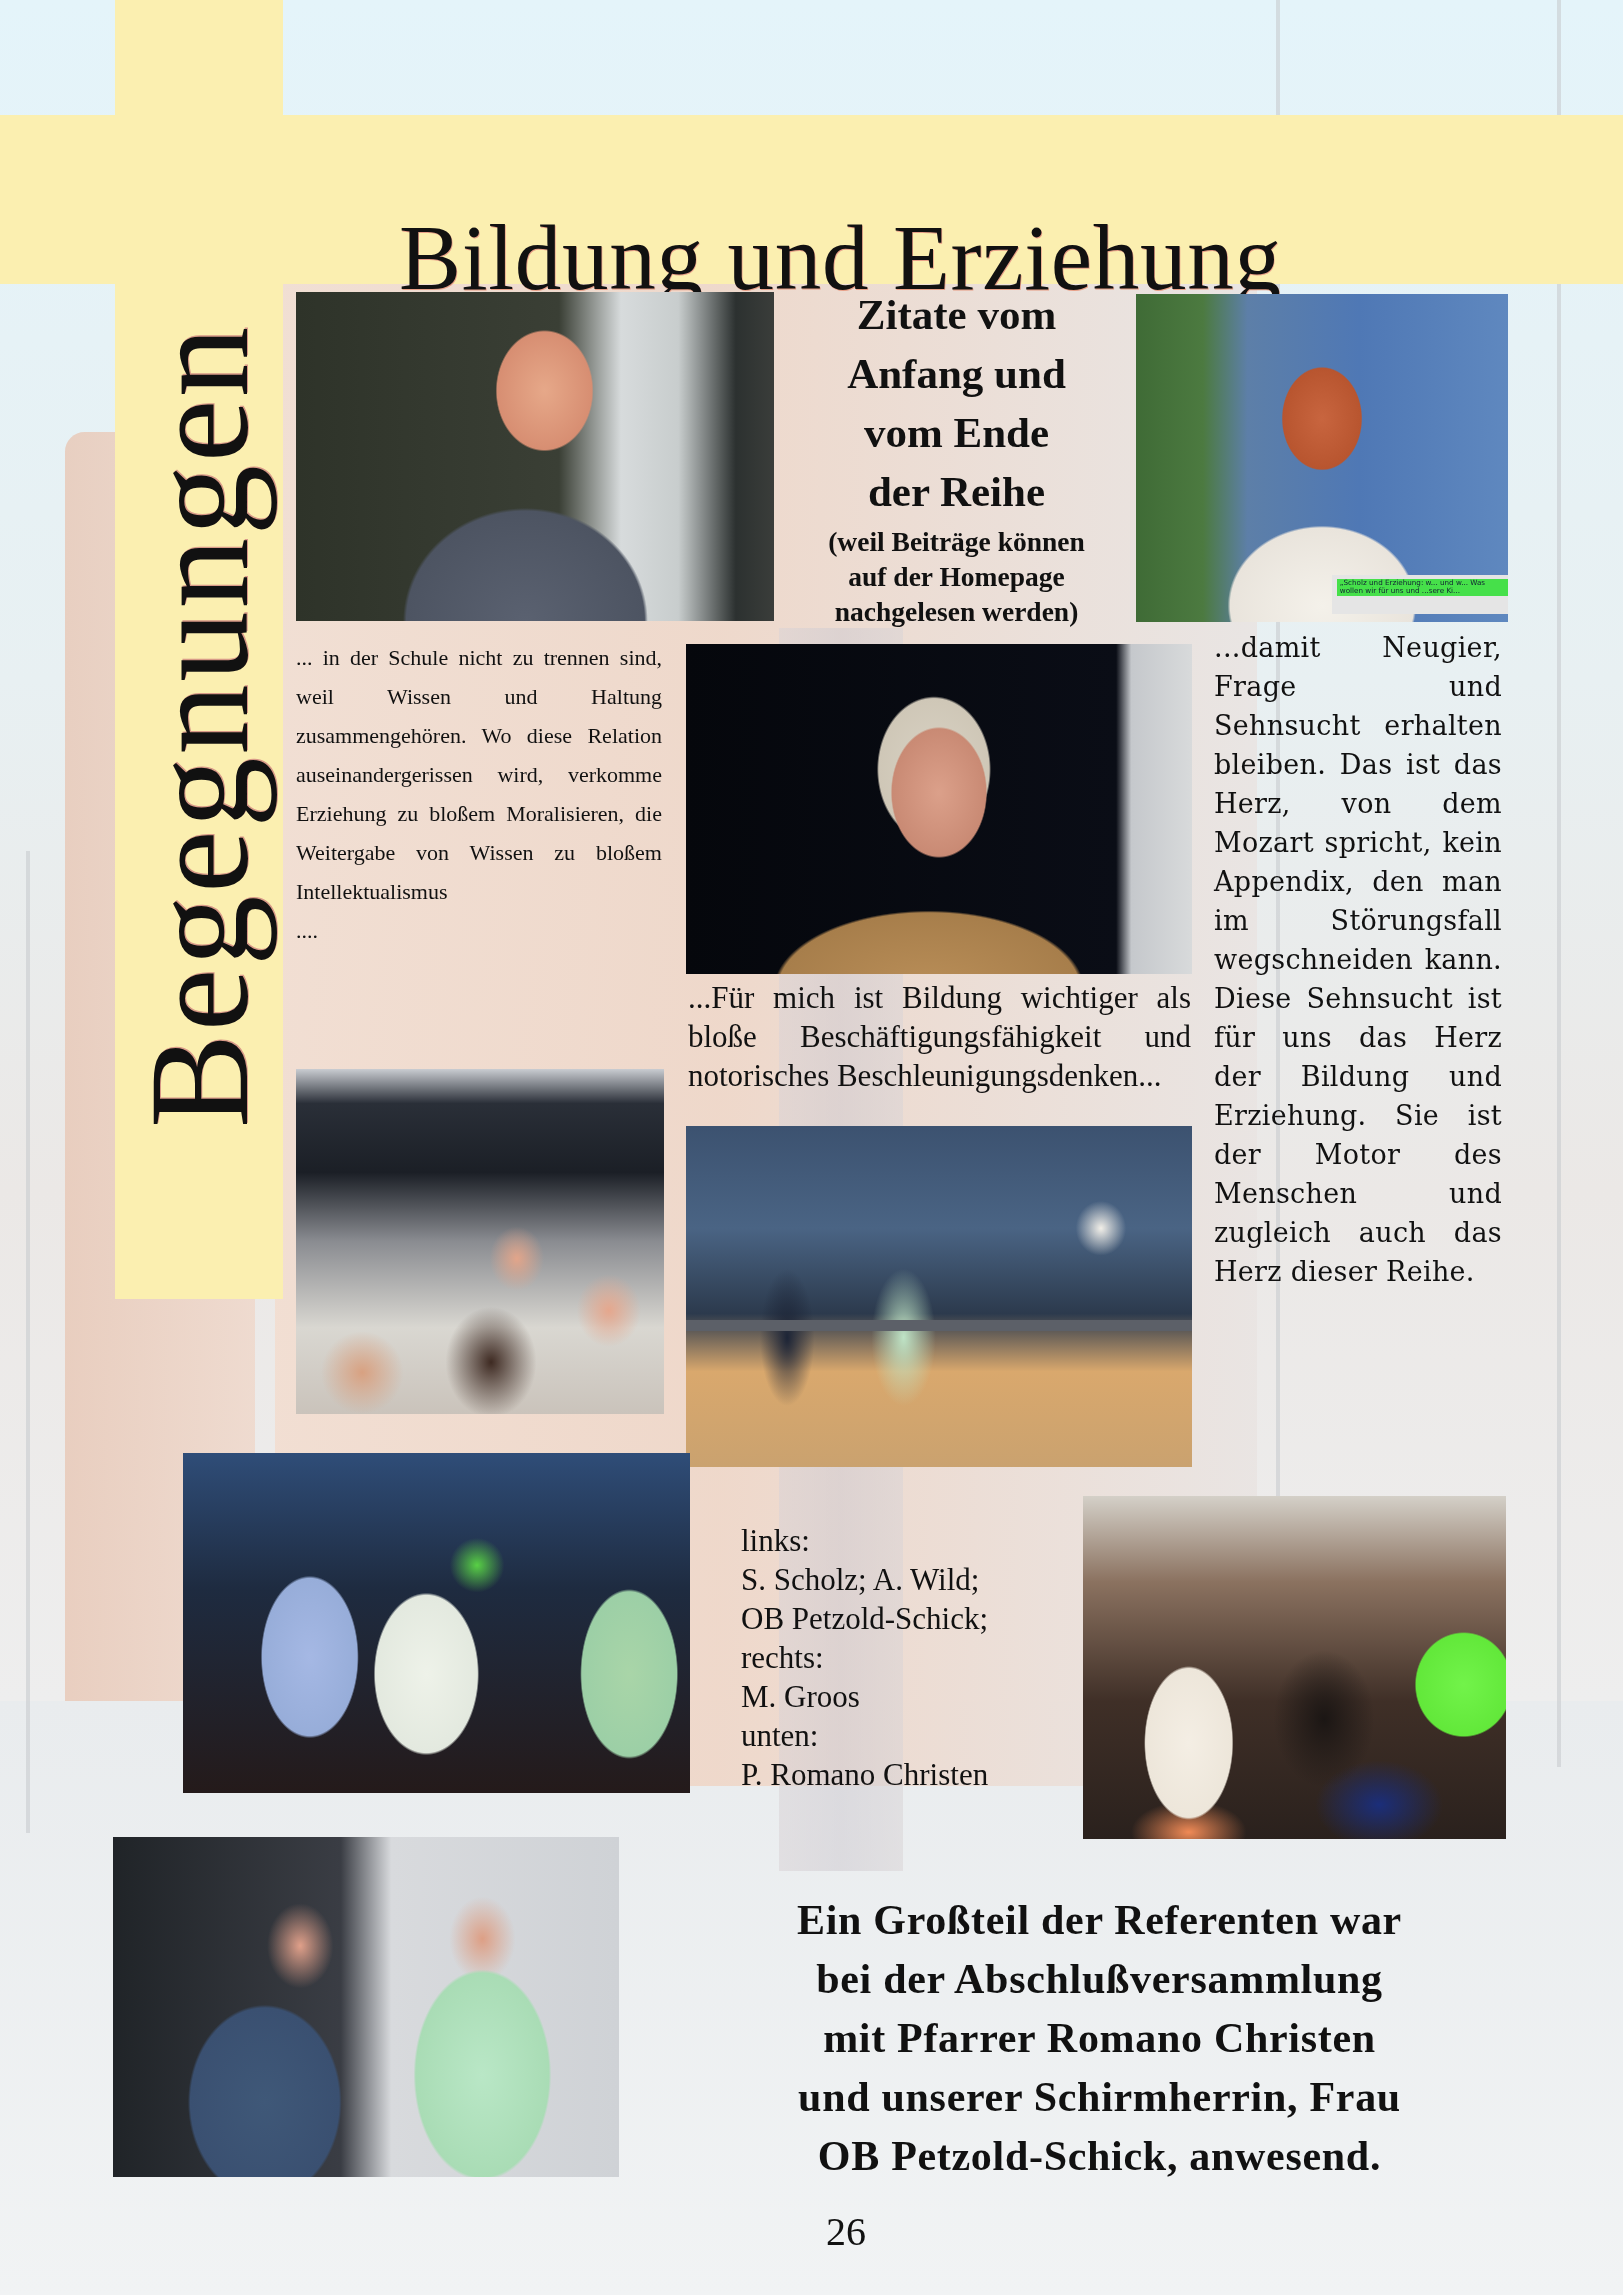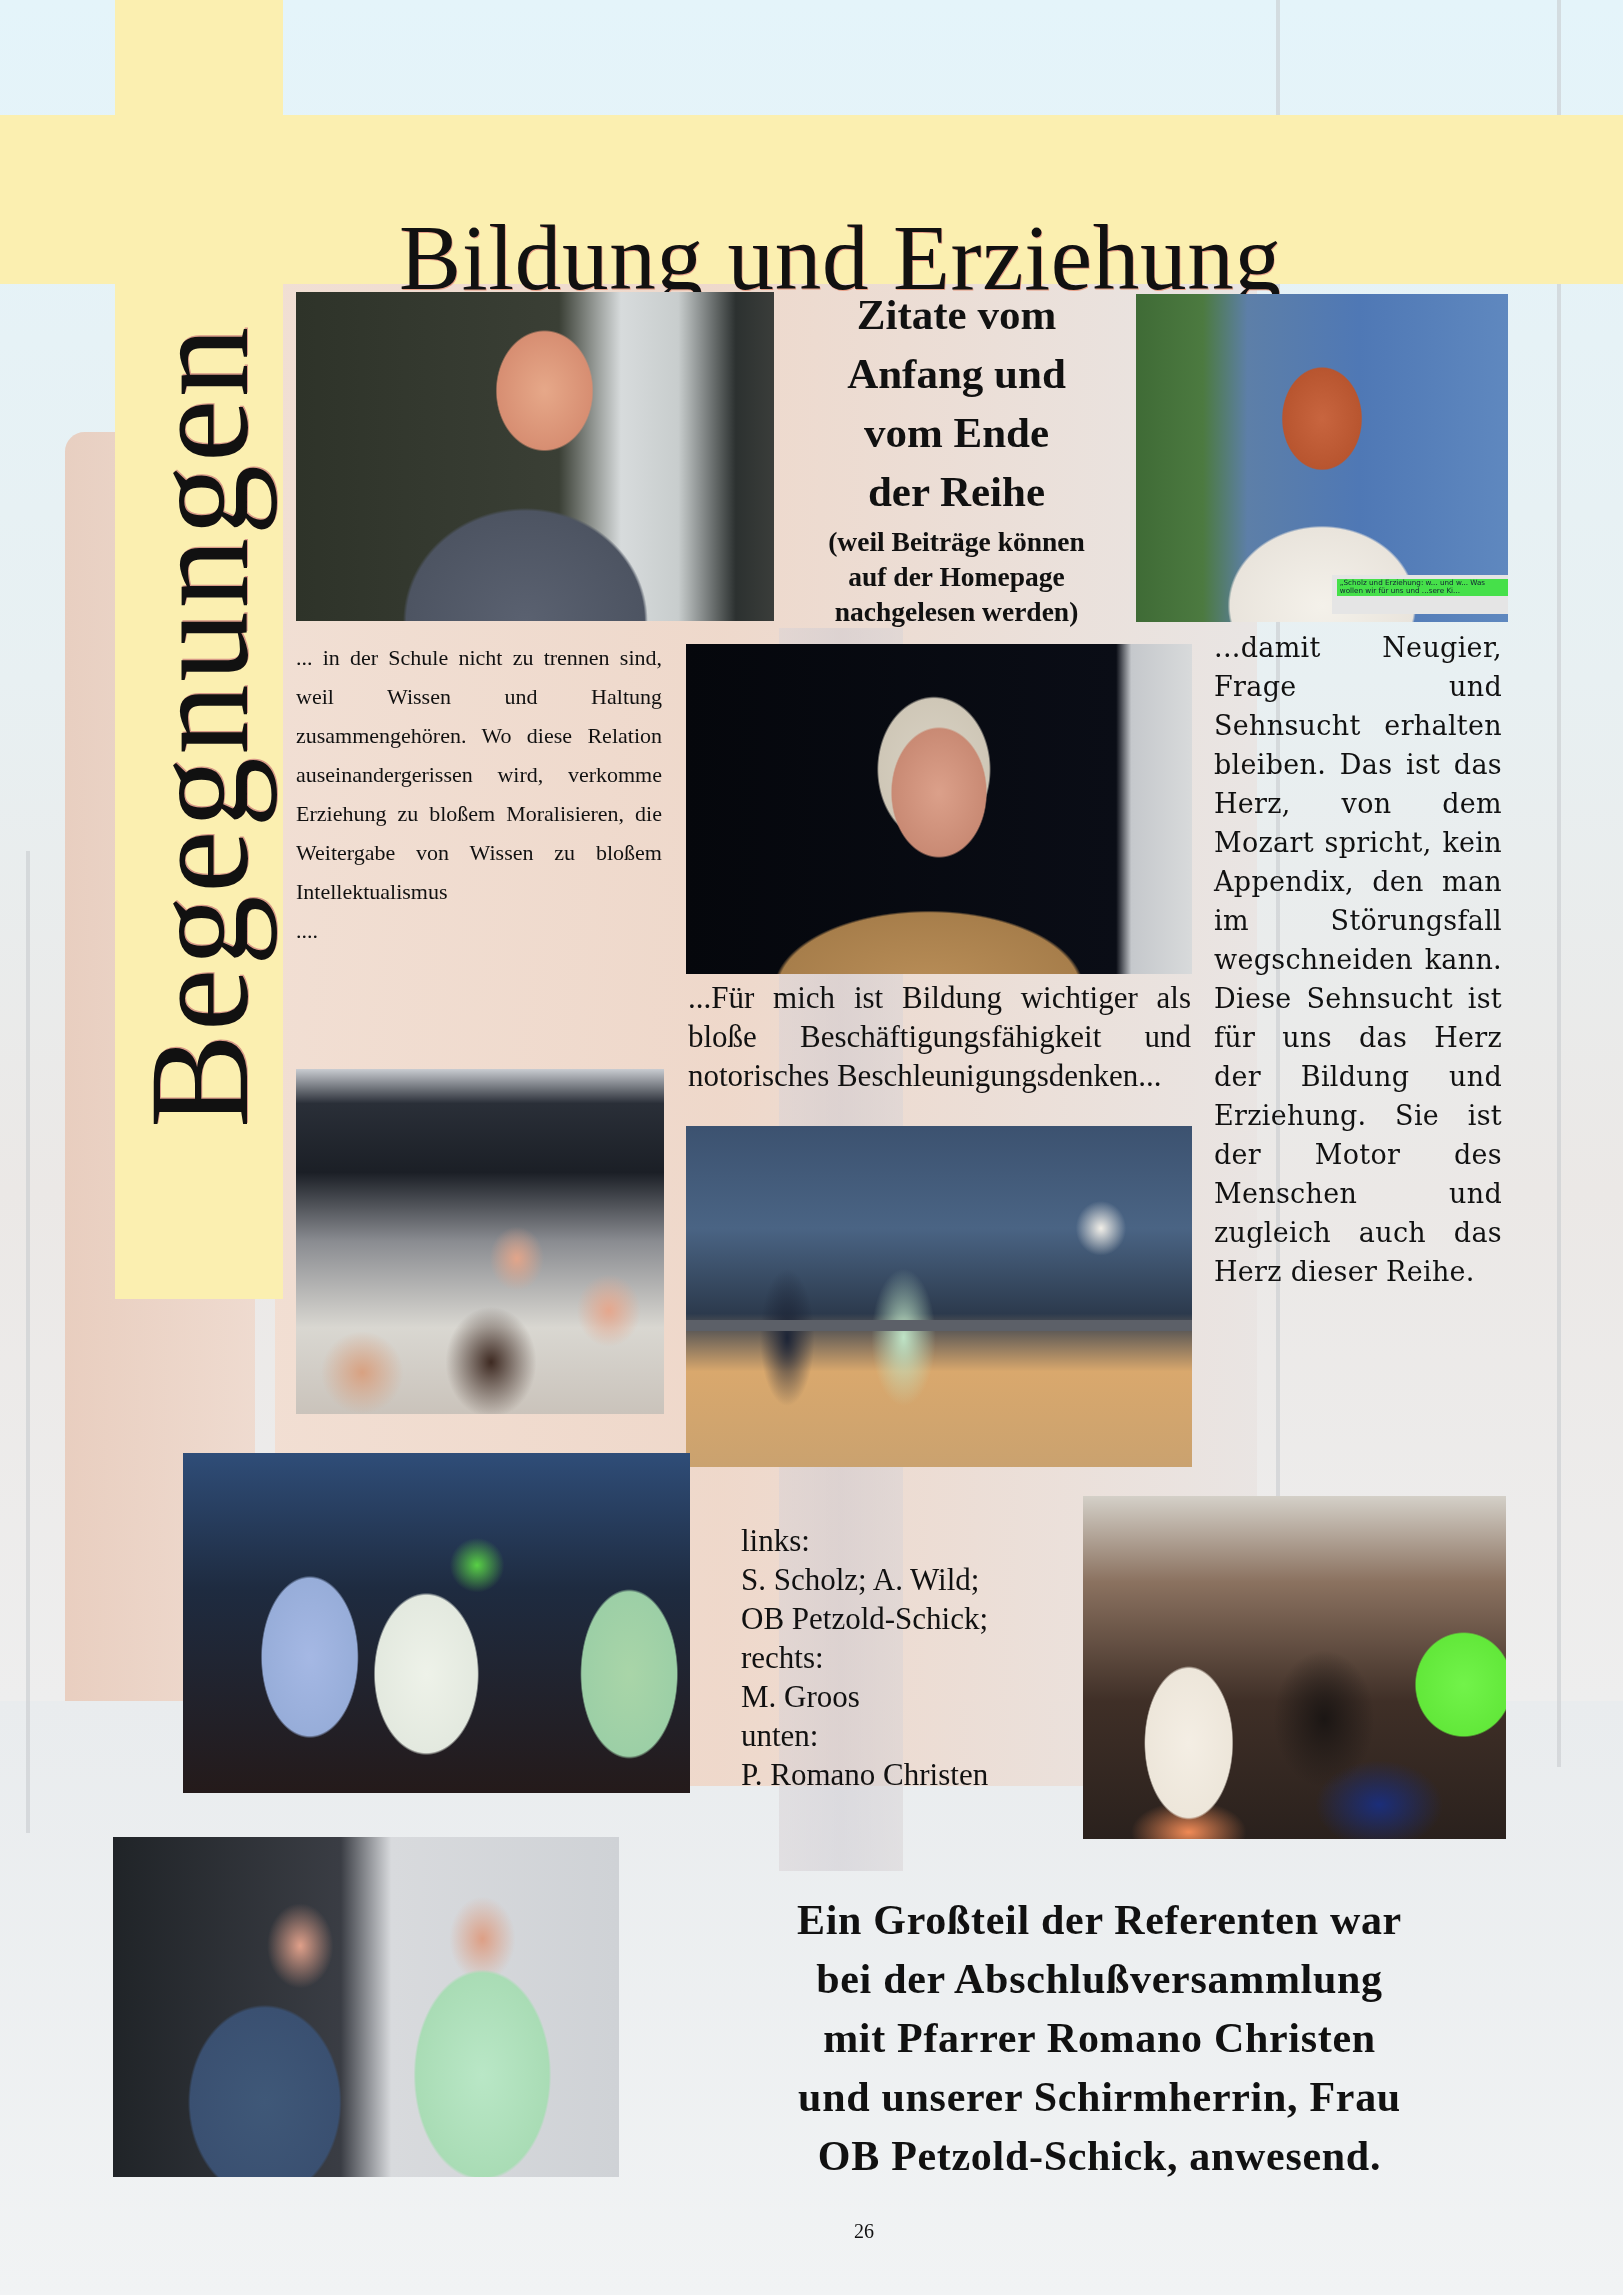--- a/index.html
+++ b/index.html
@@ -108,21 +108,21 @@
   .quote-right { left:1214px; top:628px; width:288px; font-family:"DejaVu Serif",serif; font-size:27px; line-height:39px; letter-spacing:0.3px; }
   .quote-center { left:688px; top:978px; width:503px; font-size:31px; line-height:39px; text-align-last:justify; }
   .quote-center .last { text-align-last:left; display:block; }
 
   .captions { position:absolute; left:741px; top:1521px; width:294px; font-size:31px; line-height:39px; }
   .captions div { white-space:nowrap; }
 
   .closing { position:absolute; left:733px; top:1891px; width:733px; text-align:center;
     font-weight:bold; font-size:42px; line-height:59px; letter-spacing:0.7px; }
 
-  .page-number { position:absolute; left:854px; top:2212px; font-size:20px; line-height:39px; }
+  .page-number { position:absolute; left:826px; top:2212px; font-size:40px; line-height:39px; }
 </style>
 </head>
 <body>
 
 <div class="bg">
   <div class="bg-sky"></div>
   <div class="bg-snow"></div>
   <div class="bg-sculpt-left"></div>
   <div class="bg-sculpt-main"></div>
   <div class="bg-pillar"></div>

